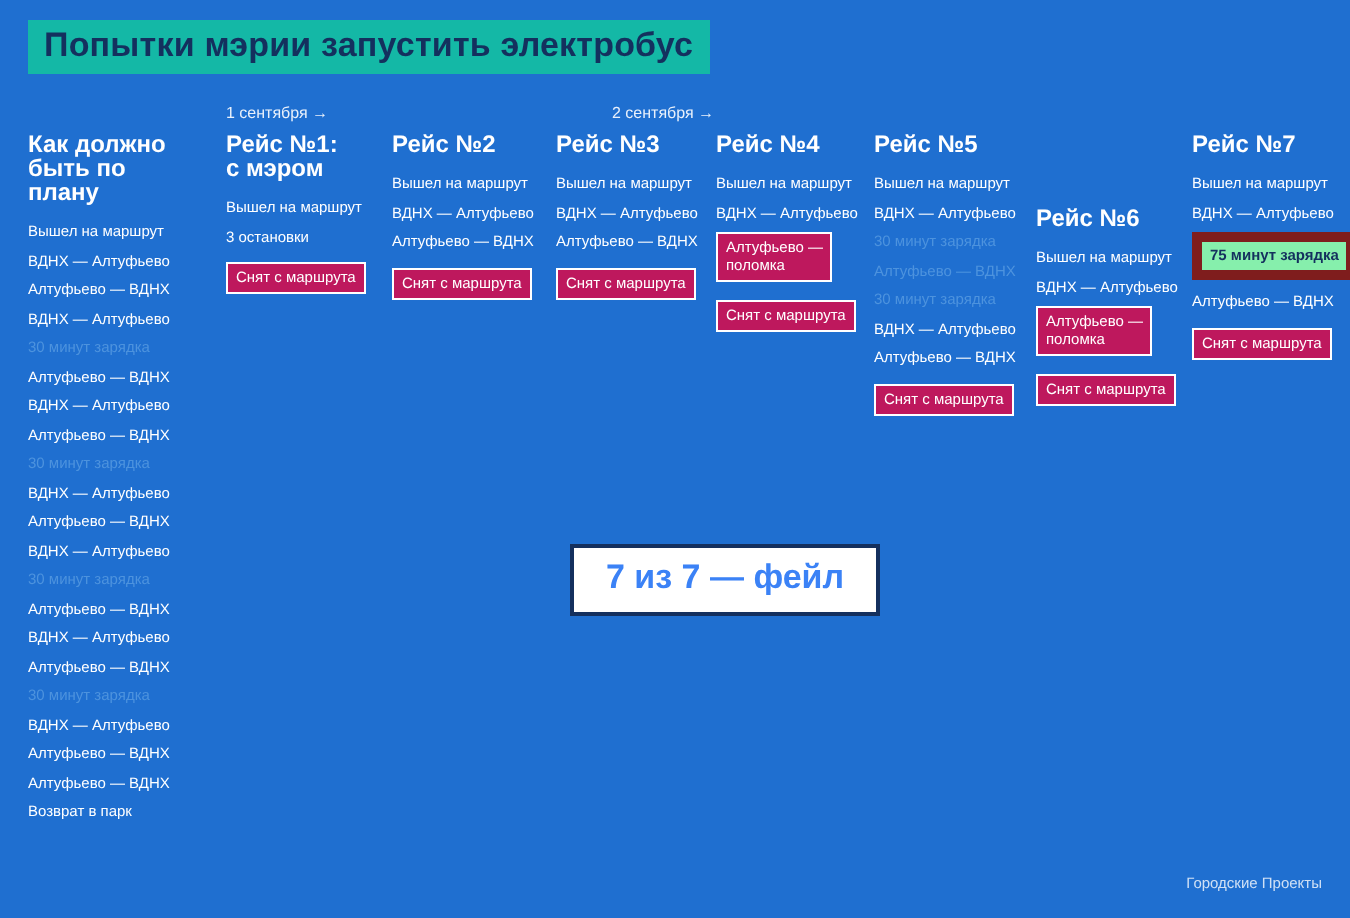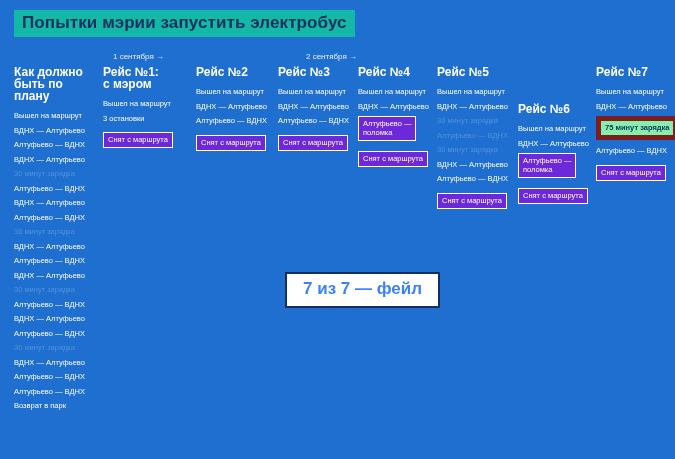--- a/index.html
+++ b/index.html
@@ -66,21 +66,21 @@
     color: #ffffff;
     line-height: 9px;
     margin-bottom: 5.5px;
     white-space: pre-line;
   }
   .step.dim {
     color: #4d93de;
   }
   .step.tag {
     display: inline-block;
-    background: #6d28d9;
+    background: #be185d;
     color: #ffffff;
     border: 1px solid #ffffff;
     padding: 2px 4px 3px 4px;
     font-size: 7.5px;
     line-height: 9px;
     margin-bottom: 6px;
     font-weight: normal;
   }
   .step.tag.yellow {
     background: #86efac;
@@ -193,21 +193,21 @@
         <div>
           <div class="step">Алтуфьево — ВДНХ</div>
         </div>
         <div>
           <div class="step">Алтуфьево — ВДНХ</div>
         </div>
         <div>
           <div class="step">Возврат в парк</div>
         </div>
       </div>
-      <div class="col" style="left: 103px;">
+      <div class="col" style="left: 113px;">
         <div class="col-head">Рейс №1:
 с мэром</div>
         <div>
           <div class="step">Вышел на маршрут</div>
         </div>
         <div>
           <div class="step">3 остановки</div>
         </div>
         <div><div class="step tag">Снят с маршрута</div></div>
       </div>
@@ -300,15 +300,16 @@
         </div>
         <div><div class="step tag">Снят с маршрута</div></div>
       </div>
     </div>
 
   <div class="callout">
     <span>7 из 7 — фейл</span>
   </div>
 
   <div class="footer">
+    <div>Городские Проекты</div>
   </div>
 
 </div>
 
 </body></html>

